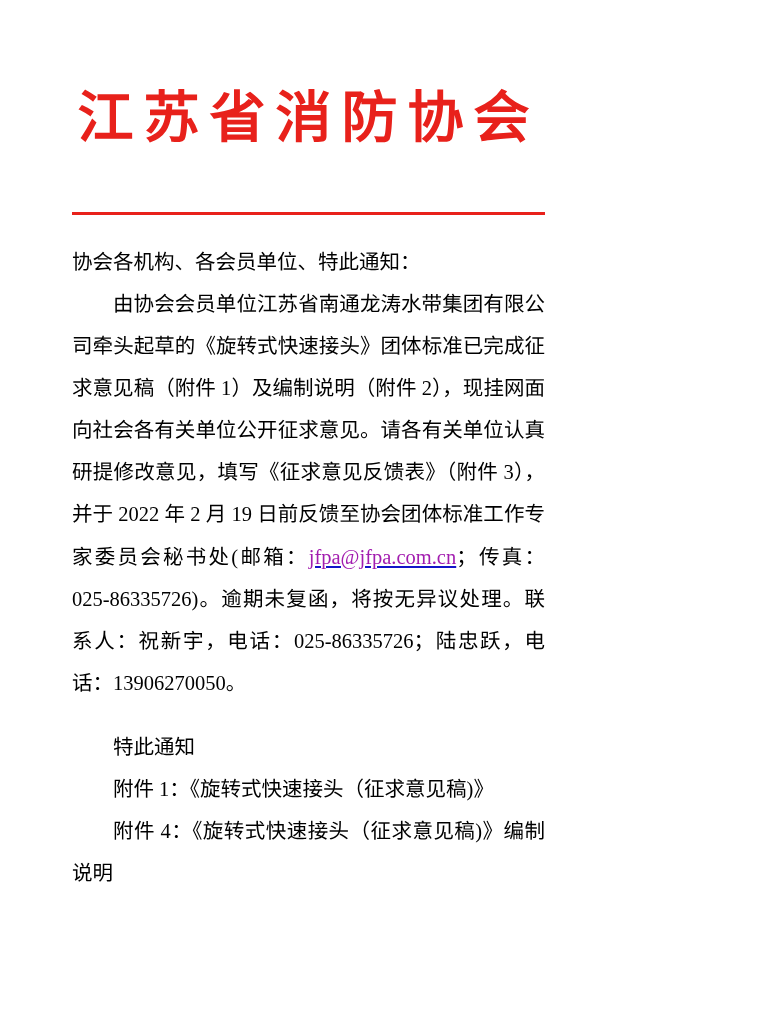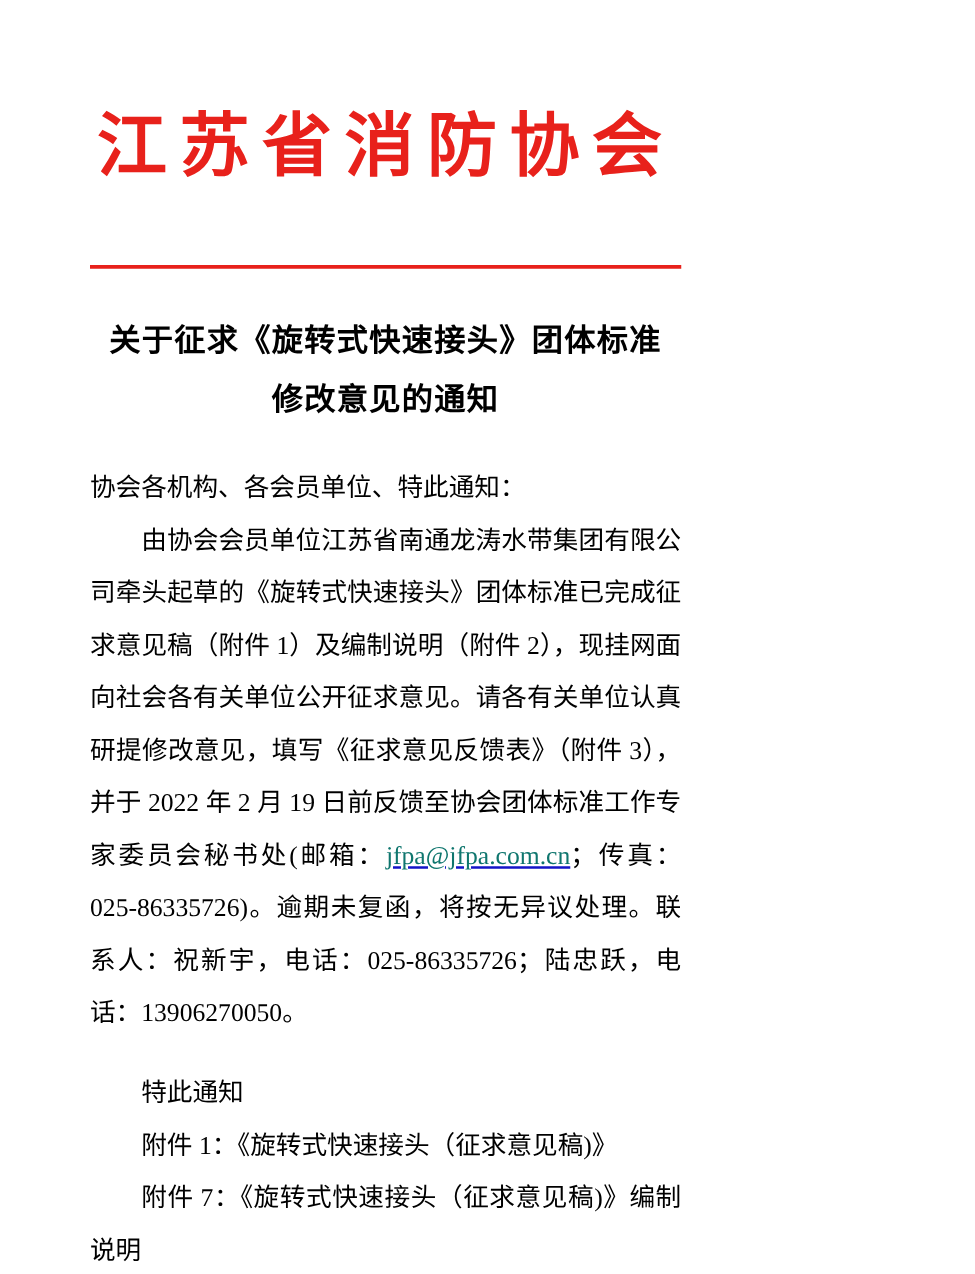--- a/index.html
+++ b/index.html
@@ -61,49 +61,48 @@
     margin: 0;
   }
   .indent {
     text-indent: 2em;
   }
   .gap-top {
     margin-top: 22px;
     font-family: Liberation Serif, serif;
   }
   .email-link {
-    color: #0f766e;
+    color: #a21caf;
     text-decoration: underline;
     text-decoration-color: #1414c8;
     font-family: "Liberation Serif", "DejaVu Serif", serif;
   }
   .attach-line {
     text-indent: 2em;
     margin: 0;
   }
 </style>
 </head>
 <body>
 
 <div class="page">
 
   <div class="letterhead">
     <div class="letterhead-title">江苏省消防协会</div>
     <div class="red-rule"></div>
   </div>
 
-  <div class="doc-title">关于征求《旋转式快速接头》团体标准修改意见的通知</div>
 
   <div class="body-text">
 
     <p class="para">协会各机构、各会员单位、特此通知：</p>
 
     <p class="para indent"><span>由协会会员单位江苏省南通龙涛水带集团有限公司牵头起草的《旋转式快速接头》团体标准已完成征求意见稿（附件 1）及编制说明（附件 2），现挂网面向社会各有关单位公开征求意见。请各有关单位认真研提修改意见，填写《征求意见反馈表》（附件 3），并于 2022 年 2 月 19 日前反馈至协会团体标准工作专家委员会秘书处(邮箱：</span><a class="email-link" href="#">jfpa@jfpa.com.cn</a><span>；传真：025-86335726)。逾期未复函，将按无异议处理。联系人：祝新宇，电话：025-86335726；陆忠跃，电话：13906270050。</span></p>
 
     <p class="para indent gap-top">特此通知</p>
 
     <p class="attach-line gap-top">附件 1：《旋转式快速接头（征求意见稿)》</p>
 
-    <p class="attach-line">附件 7：《旋转式快速接头（征求意见稿)》编制说明</p>
+    <p class="attach-line">附件 4：《旋转式快速接头（征求意见稿)》编制说明</p>
 
   </div>
 
 </div>
 
 </body></html>

